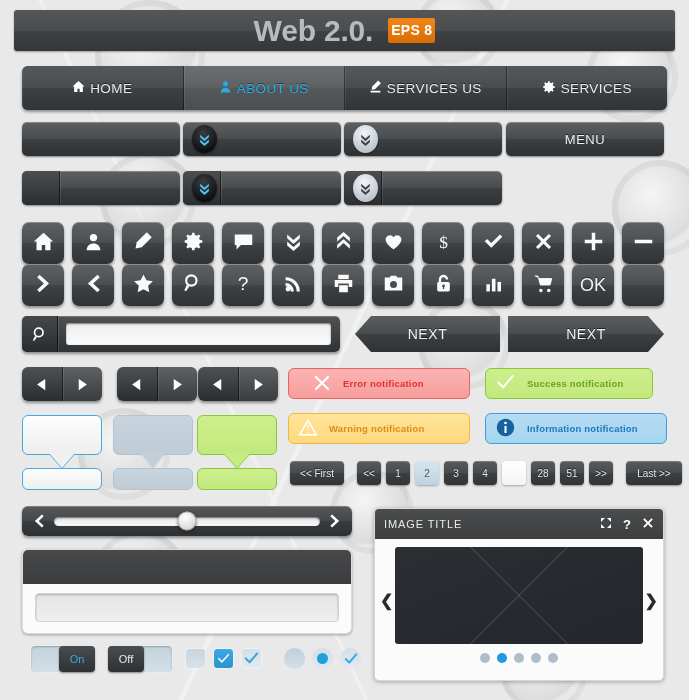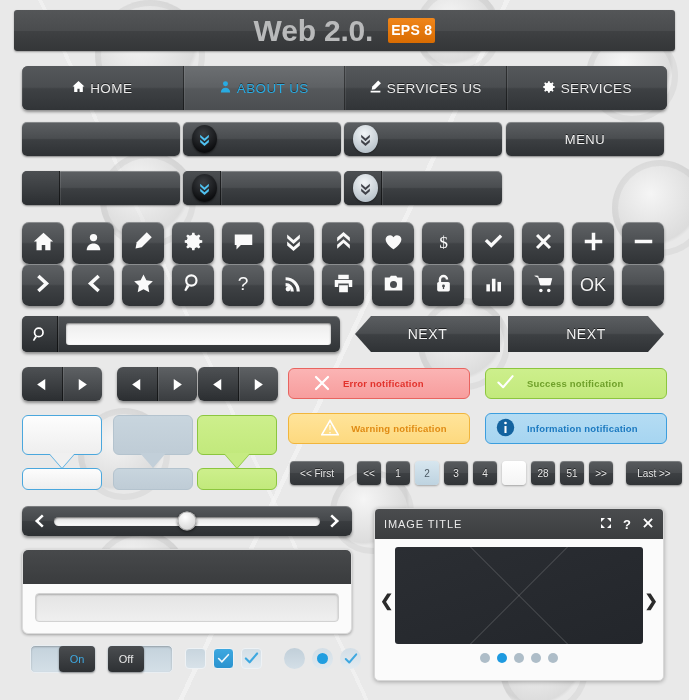--- a/index.html
+++ b/index.html
@@ -540,27 +540,27 @@
         </svg>
       </div>
   </div>
 
   <div class="notif n-err" style="left:288px;top:368px;width:182px;">
     <span><svg width="18" height="18" viewBox="0 0 24 24">
           <path d="M4 4l16 16M20 4L4 20" stroke="#fff" stroke-width="3" fill="none" stroke-linecap="round"></path>
         </svg></span>
     <span class="ntext">Error notification</span>
   </div>
-  <div class="notif n-ok" style="left:485px;top:368px;width:182px;">
+  <div class="notif n-ok" style="left:485px;top:368px;width:168px;">
     <span><svg width="19" height="19" viewBox="0 0 24 24">
           <path d="M3 12l6 6L21 4" stroke="#fff" stroke-width="2.6" fill="none" stroke-linecap="round" stroke-linejoin="round"></path>
         </svg></span>
     <span class="ntext">Success notification</span>
   </div>
-  <div class="notif n-warn" style="left:288px;top:413px;width:182px;justify-content:center;">
+  <div class="notif n-warn" style="left:288px;top:413px;width:182px;">
     <span><svg width="18" height="18" viewBox="0 0 24 24">
           <path d="M12 2L23 21H1z" fill="none" stroke="#fff" stroke-width="2"></path>
           <path d="M11.1 8h1.8l-.35 7h-1.1zM12 17.2a1.1 1.1 0 110 2.2 1.1 1.1 0 010-2.2z" fill="#fff"></path>
         </svg></span>
     <span class="ntext">Warning notification</span>
   </div>
   <div class="notif n-info" style="left:485px;top:413px;width:182px;">
     <span><svg width="19" height="19" viewBox="0 0 24 24">
           <circle cx="12" cy="12" r="11" fill="#14639f"></circle>
           <path d="M10.7 10h2.6v9h-2.6zM12 4.6a1.7 1.7 0 110 3.4 1.7 1.7 0 010-3.4z" fill="#fff"></path>

